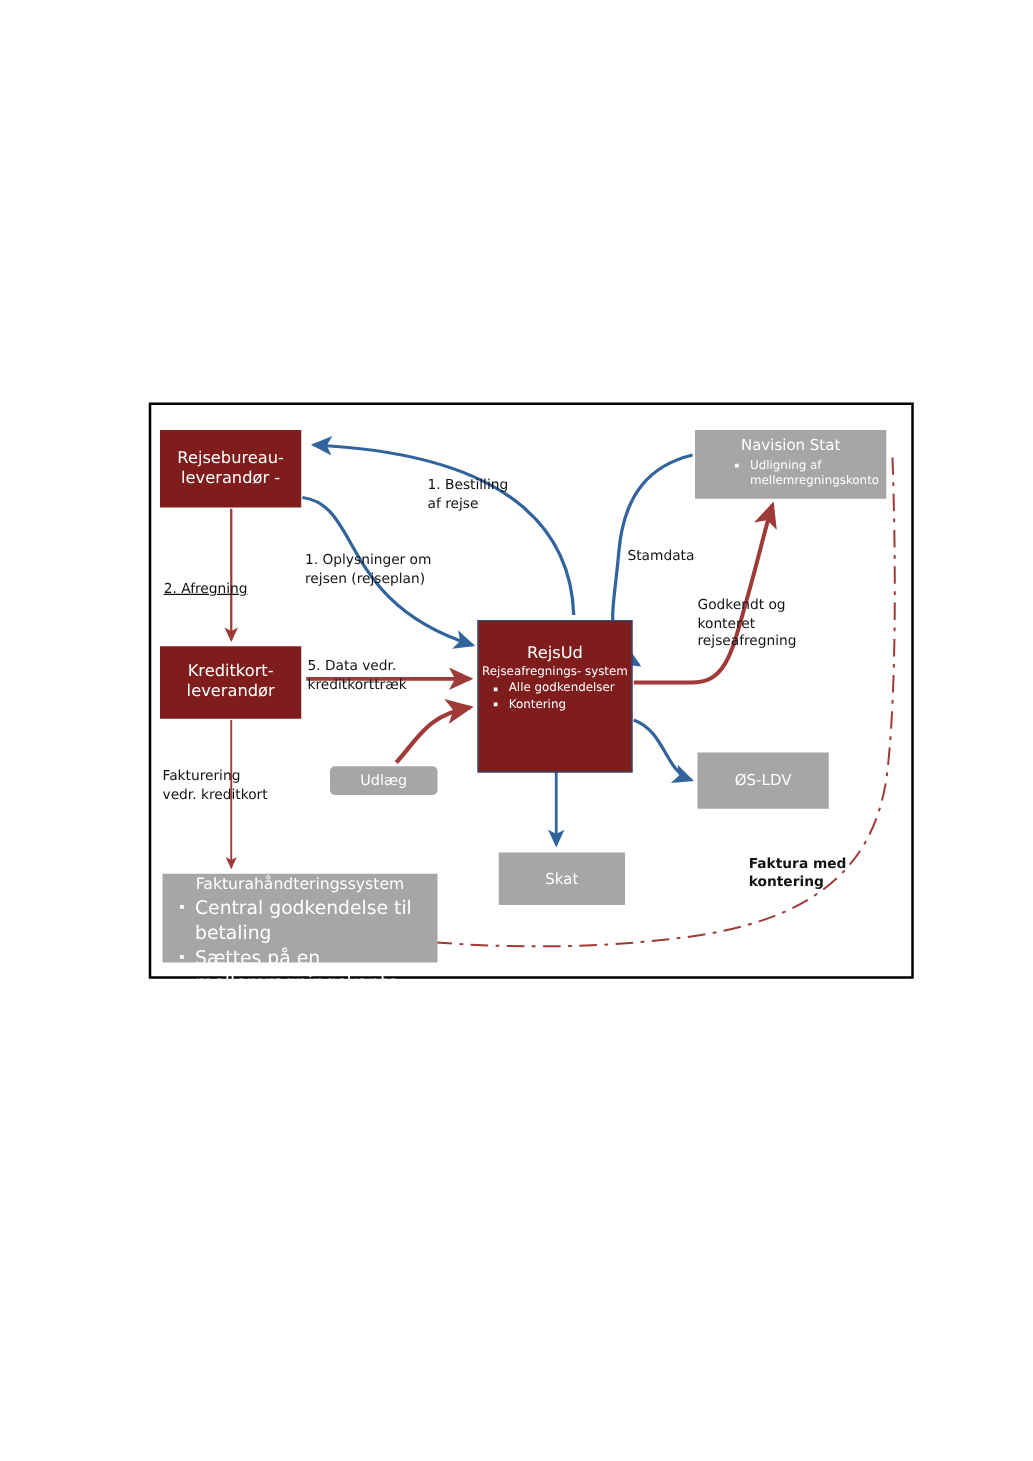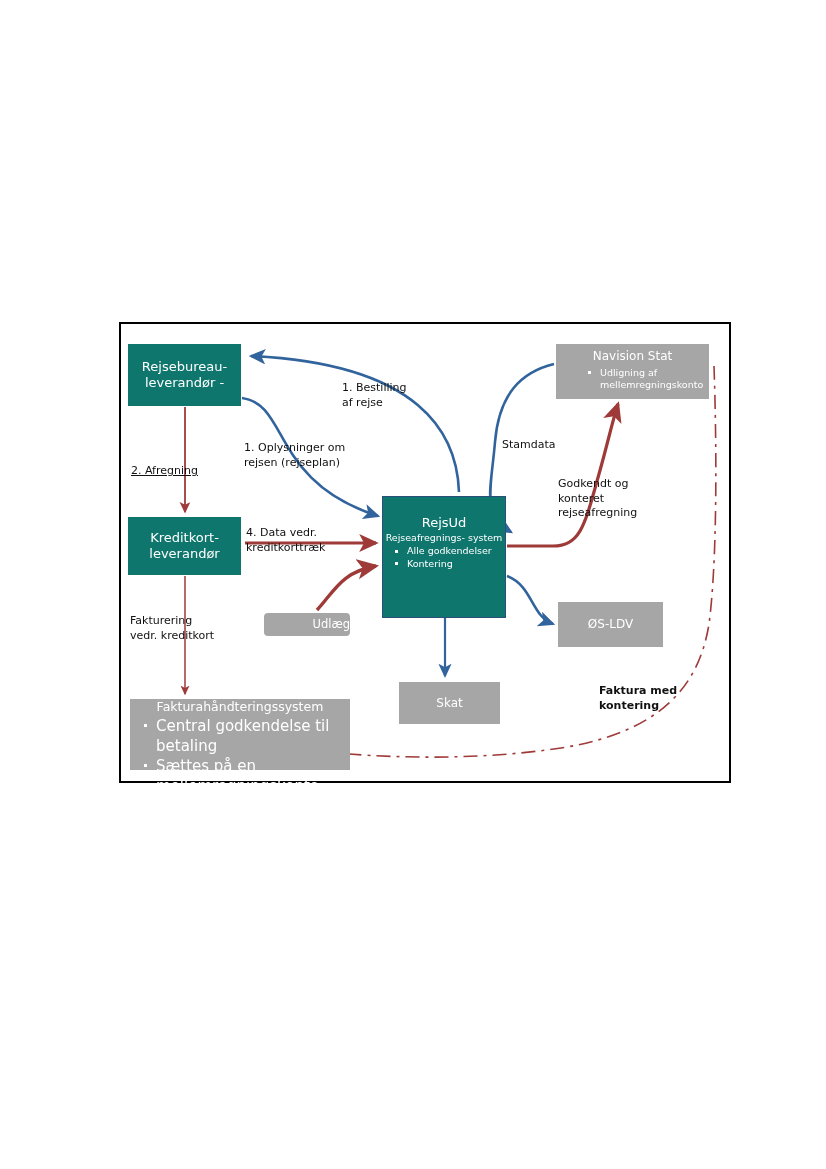--- a/index.html
+++ b/index.html
@@ -28,21 +28,21 @@
 
   .node {
     position: absolute;
     box-sizing: border-box;
     display: flex;
     flex-direction: column;
     justify-content: center;
     color: #ffffff;
     z-index: 5;
   }
-  .node-blue { background: #0f766e; }
+  .node-blue { background: #7f1d1d; }
   .node-gray { background: #A6A6A6; }
   .node-title {
     text-align: center;
     line-height: 1.22;
   }
   .node-sub {
     text-align: center;
     line-height: 1.2;
   }
   .bullets {
@@ -103,21 +103,21 @@
   #node-skat {
     left: 278px; top: 358px; width: 101px; height: 42px;
   }
   #node-skat .node-title { font-size: 12px; }
 
   #node-udlaeg {
     left: 143px; top: 289px; width: 86px; height: 23px;
     border-radius: 4px;
     justify-content: center;
   }
-  #node-udlaeg .node-title { font-size: 11.5px; text-align: right; }
+  #node-udlaeg .node-title { font-size: 11.5px; }
 
   #node-fakturasystem {
     left: 9px; top: 375px; width: 220px; height: 71px;
     justify-content: flex-start;
   }
   #node-fakturasystem .node-title { font-size: 12.5px; }
   #node-fakturasystem .bullets { font-size: 15px; padding-left: 12px; margin-top: 3px; }
 
   
   .edge-label {
@@ -233,21 +233,21 @@
   </div>
 
   <div class="edge-label" id="label-bestilling">1. Bestilling
 af rejse</div>
 
   <div class="edge-label" id="label-oplysninger">1. Oplysninger om
 rejsen (rejseplan)</div>
 
   <div class="edge-label" id="label-afregning">2. Afregning</div>
 
-  <div class="edge-label" id="label-data-vedr">4. Data vedr.
+  <div class="edge-label" id="label-data-vedr">5. Data vedr.
 kreditkorttræk</div>
 
   <div class="edge-label" id="label-fakturering">Fakturering
 vedr. kreditkort</div>
 
   <div class="edge-label" id="label-stamdata">Stamdata</div>
 
   <div class="edge-label" id="label-godkendt">Godkendt og
 konteret
 rejseafregning</div>

